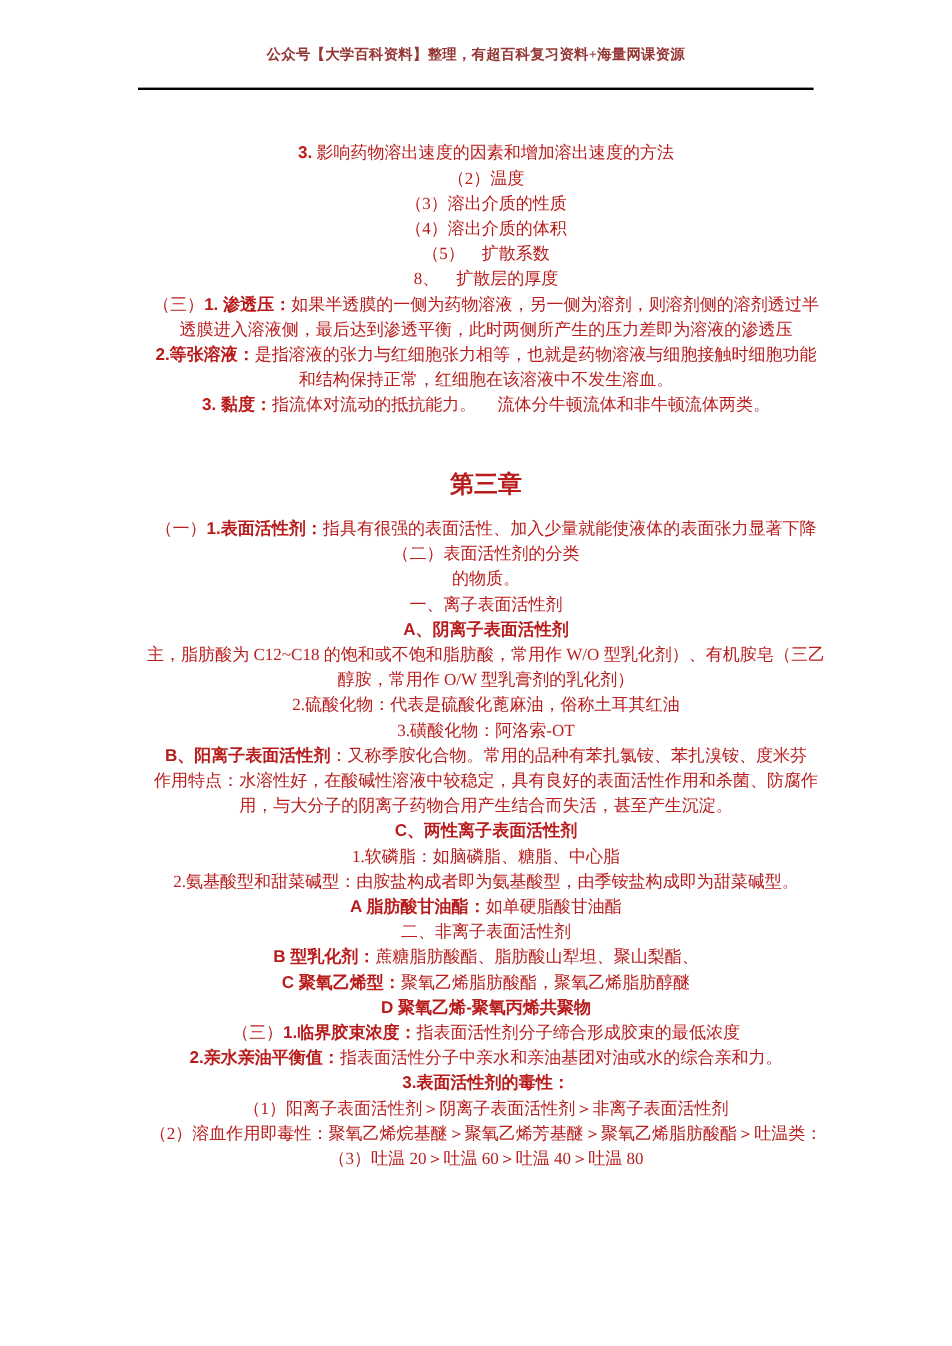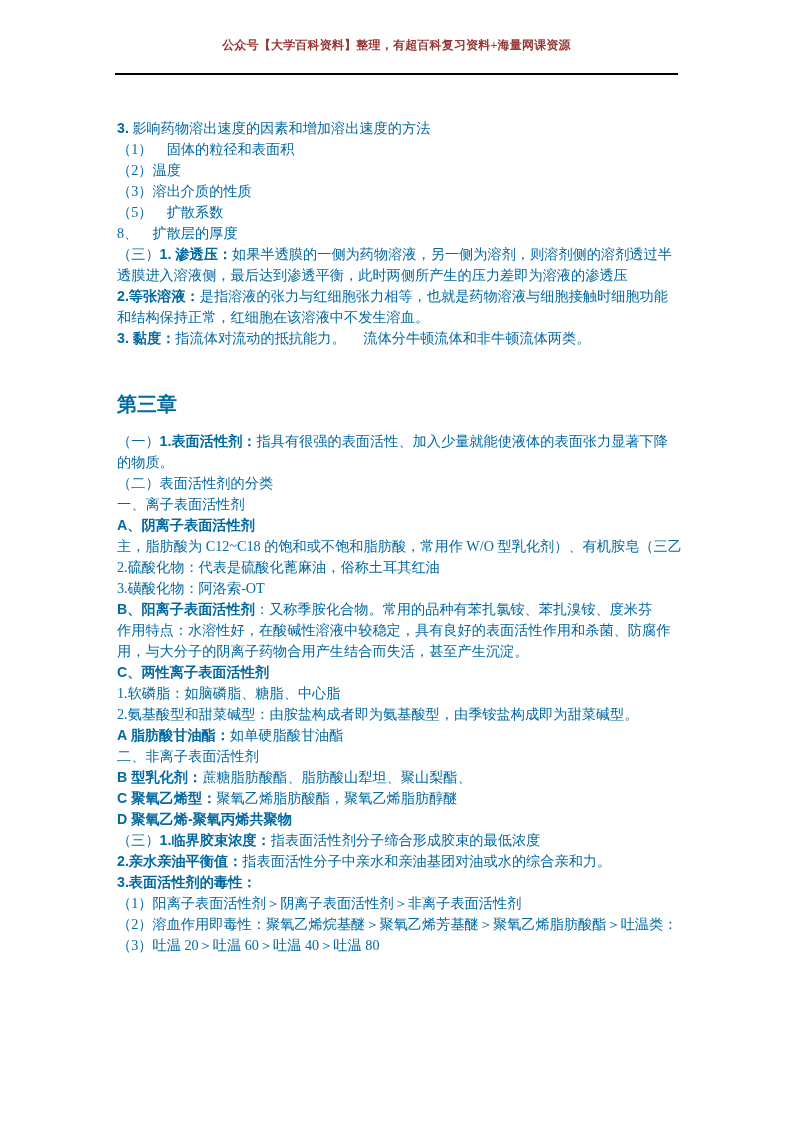--- a/index.html
+++ b/index.html
@@ -58,39 +58,40 @@
     font-weight: bold;
     font-family: "Liberation Sans", "DejaVu Sans", sans-serif;
   }
 </style>
 </head>
 <body>
 
 <div class="page">
   <div class="doc-header" style="color: rgb(149, 55, 52);">公众号【大学百科资料】整理，有超百科复习资料+海量网课资源</div>
   <div class="header-divider"></div>
-  <div class="doc-content" style="color: #0369a1;">
+  <div class="doc-content" style="color: #b91c1c; text-align: center;">
       <div class="doc-line"><span class="seg-bold">3.</span><span> 影响药物溶出速度的因素和增加溶出速度的方法</span></div>
-      <div class="doc-line"><span>（1）　固体的粒径和表面积</span></div>
       <div class="doc-line"><span>（2）温度</span></div>
       <div class="doc-line"><span>（3）溶出介质的性质</span></div>
+      <div class="doc-line"><span>（4）溶出介质的体积</span></div>
       <div class="doc-line"><span>（5）　扩散系数</span></div>
       <div class="doc-line"><span>8、　扩散层的厚度</span></div>
       <div class="doc-line"><span>（三）</span><span class="seg-bold">1. 渗透压：</span><span>如果半透膜的一侧为药物溶液，另一侧为溶剂，则溶剂侧的溶剂透过半</span></div>
       <div class="doc-line"><span>透膜进入溶液侧，最后达到渗透平衡，此时两侧所产生的压力差即为溶液的渗透压</span></div>
       <div class="doc-line"><span class="seg-bold">2.等张溶液：</span><span>是指溶液的张力与红细胞张力相等，也就是药物溶液与细胞接触时细胞功能</span></div>
       <div class="doc-line"><span>和结构保持正常，红细胞在该溶液中不发生溶血。</span></div>
       <div class="doc-line"><span class="seg-bold">3. 黏度：</span><span>指流体对流动的抵抗能力。　 流体分牛顿流体和非牛顿流体两类。</span></div>
       <div class="chapter-heading"><span class="seg-bold">第三章</span></div>
       <div class="doc-line"><span>（一）</span><span class="seg-bold">1.表面活性剂：</span><span>指具有很强的表面活性、加入少量就能使液体的表面张力显著下降</span></div>
+      <div class="doc-line"><span>（二）表面活性剂的分类</span></div>
       <div class="doc-line"><span>的物质。</span></div>
-      <div class="doc-line"><span>（二）表面活性剂的分类</span></div>
       <div class="doc-line"><span>一、离子表面活性剂</span></div>
       <div class="doc-line"><span class="seg-bold">A、阴离子表面活性剂</span></div>
       <div class="doc-line"><span>主，脂肪酸为 C12~C18 的饱和或不饱和脂肪酸，常用作 W/O 型乳化剂）、有机胺皂（三乙</span></div>
+      <div class="doc-line"><span>醇胺，常用作 O/W 型乳膏剂的乳化剂）</span></div>
       <div class="doc-line"><span>2.硫酸化物：代表是硫酸化蓖麻油，俗称土耳其红油</span></div>
       <div class="doc-line"><span>3.磺酸化物：阿洛索-OT</span></div>
       <div class="doc-line"><span class="seg-bold">B、阳离子表面活性剂</span><span>：又称季胺化合物。常用的品种有苯扎氯铵、苯扎溴铵、度米芬</span></div>
       <div class="doc-line"><span>作用特点：水溶性好，在酸碱性溶液中较稳定，具有良好的表面活性作用和杀菌、防腐作</span></div>
       <div class="doc-line"><span>用，与大分子的阴离子药物合用产生结合而失活，甚至产生沉淀。</span></div>
       <div class="doc-line"><span class="seg-bold">C、两性离子表面活性剂</span></div>
       <div class="doc-line"><span>1.软磷脂：如脑磷脂、糖脂、中心脂</span></div>
       <div class="doc-line"><span>2.氨基酸型和甜菜碱型：由胺盐构成者即为氨基酸型，由季铵盐构成即为甜菜碱型。</span></div>
       <div class="doc-line"><span class="seg-bold">A 脂肪酸甘油酯：</span><span>如单硬脂酸甘油酯</span></div>
       <div class="doc-line"><span>二、非离子表面活性剂</span></div>

